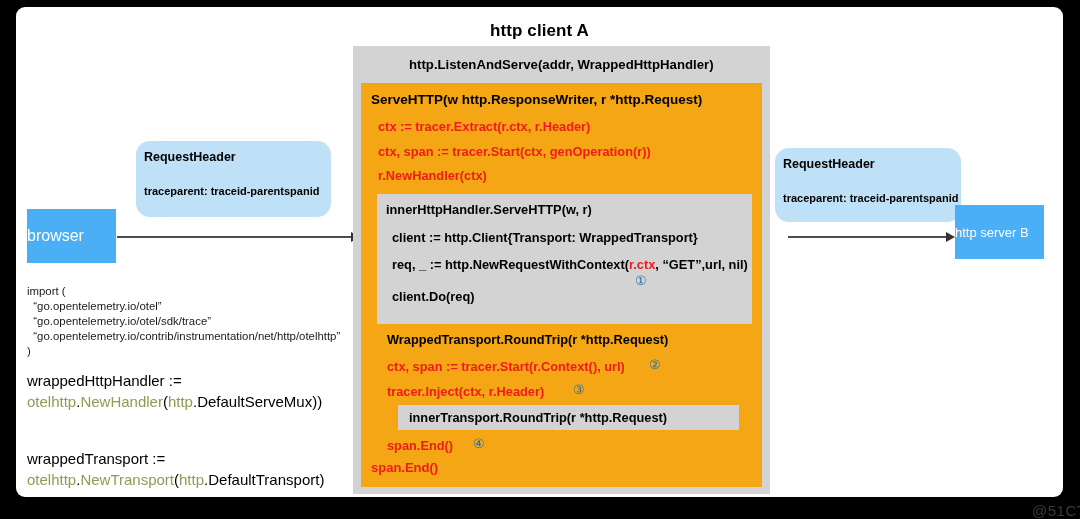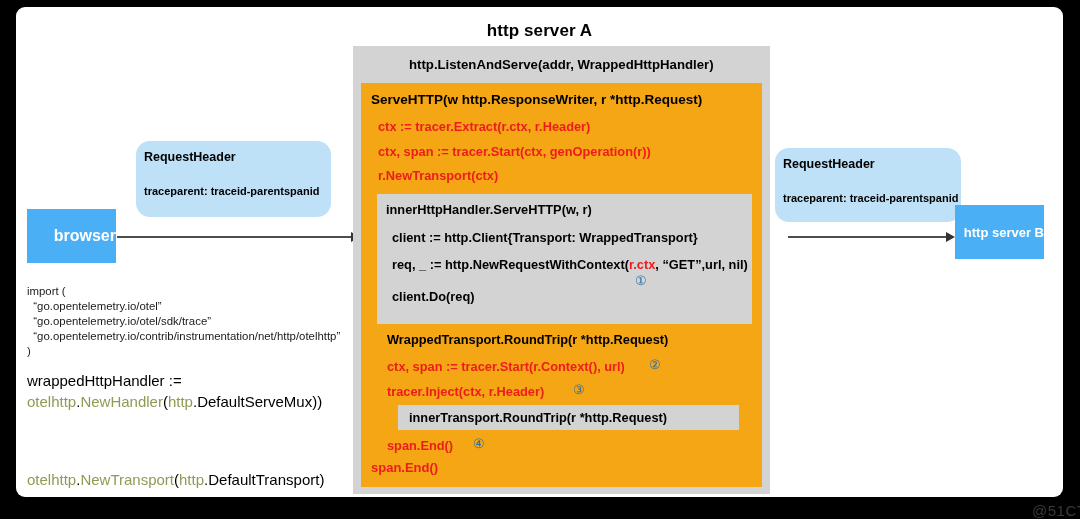--- a/index.html
+++ b/index.html
@@ -35,24 +35,24 @@
     color: #000000;
     letter-spacing: .1px;
   }
 
   
   .blue-node {
     position: absolute;
     background: #4aaff5;
     color: #ffffff;
     font-size: 16px;
-    font-weight: bold;
+    font-weight: normal;
     display: flex;
     align-items: center;
-    justify-content: flex-end;
+    justify-content: flex-start;
   }
   #browser-node  { left: 11px;  top: 202px; width: 89px;  height: 54px; }
   #serverb-node  { left: 939px; top: 198px; width: 89px;  height: 54px; font-size: 13px;}
 
   
   .hdr-box {
     position: absolute;
     background: #bfe1f7;
     padding: 9px 7px 9px 8px;
     box-sizing: border-box;
@@ -219,21 +219,21 @@
     color: #3a3a3a;
     letter-spacing: .5px;
     text-align: center;
   }
 </style>
 </head>
 <body>
 
 <div id="canvas">
 
-  <div id="title">http server A</div>
+  <div id="title">http client A</div>
 
   <div id="browser-node" class="blue-node">
     <span>browser</span>
   </div>
 
   <div id="hdr-left" class="hdr-box">
     <div class="hdr-title">RequestHeader</div>
     <div class="hdr-kv">traceparent: traceid-parentspanid</div>
   </div>
 
@@ -252,21 +252,21 @@
     <span>http server B</span>
   </div>
 
   <div id="listen-box">
     <div id="listen-title" class="code-line blk">http.ListenAndServe(addr, WrappedHttpHandler)</div>
 
     <div id="servehttp-box">
       <div id="sh-title" class="code-line blk">ServeHTTP(w http.ResponseWriter, r *http.Request)</div>
       <div id="sh-l1" class="code-line red">ctx := tracer.Extract(r.ctx, r.Header)</div>
       <div id="sh-l2" class="code-line red">ctx, span := tracer.Start(ctx, genOperation(r))</div>
-      <div id="sh-l3" class="code-line red">r.NewTransport(ctx)</div>
+      <div id="sh-l3" class="code-line red">r.NewHandler(ctx)</div>
 
       <div id="inner-box">
         <div id="ih-title" class="code-line blk">innerHttpHandler.ServeHTTP(w, r)</div>
         <div id="ih-l1" class="code-line blk">client := http.Client{Transport: WrappedTransport}</div>
         <div id="ih-l2" class="code-line blk"><span>req, _ := http.NewRequestWithContext(</span><span class="red">r.ctx</span><span>, “GET”,url, nil)</span></div>
         <div id="ih-circ1" class="circ-num">①</div>
         <div id="ih-l3" class="code-line blk">client.Do(req)</div>
       </div>
 
       <div id="wt-box">
@@ -291,19 +291,19 @@
   “go.opentelemetry.io/otel/sdk/trace”
   “go.opentelemetry.io/contrib/instrumentation/net/http/otelhttp”
 )</div>
 
   <div id="decl1" class="decl">
     <span>wrappedHttpHandler :=</span><br>
     <span class="pkg">otelhttp</span><span>.</span><span class="pkg">NewHandler</span><span>(</span><span class="pkg">http</span><span>.DefaultServeMux))</span>
   </div>
 
   <div id="decl2" class="decl">
-    <br>
+    <span>wrappedTransport :=</span><br>
     <span class="pkg">otelhttp</span><span>.</span><span class="pkg">NewTransport</span><span>(</span><span class="pkg">http</span><span>.DefaultTransport)</span>
   </div>
 
   <div id="watermark">@51CTO博客</div>
 
 </div>
 
 </body></html>

